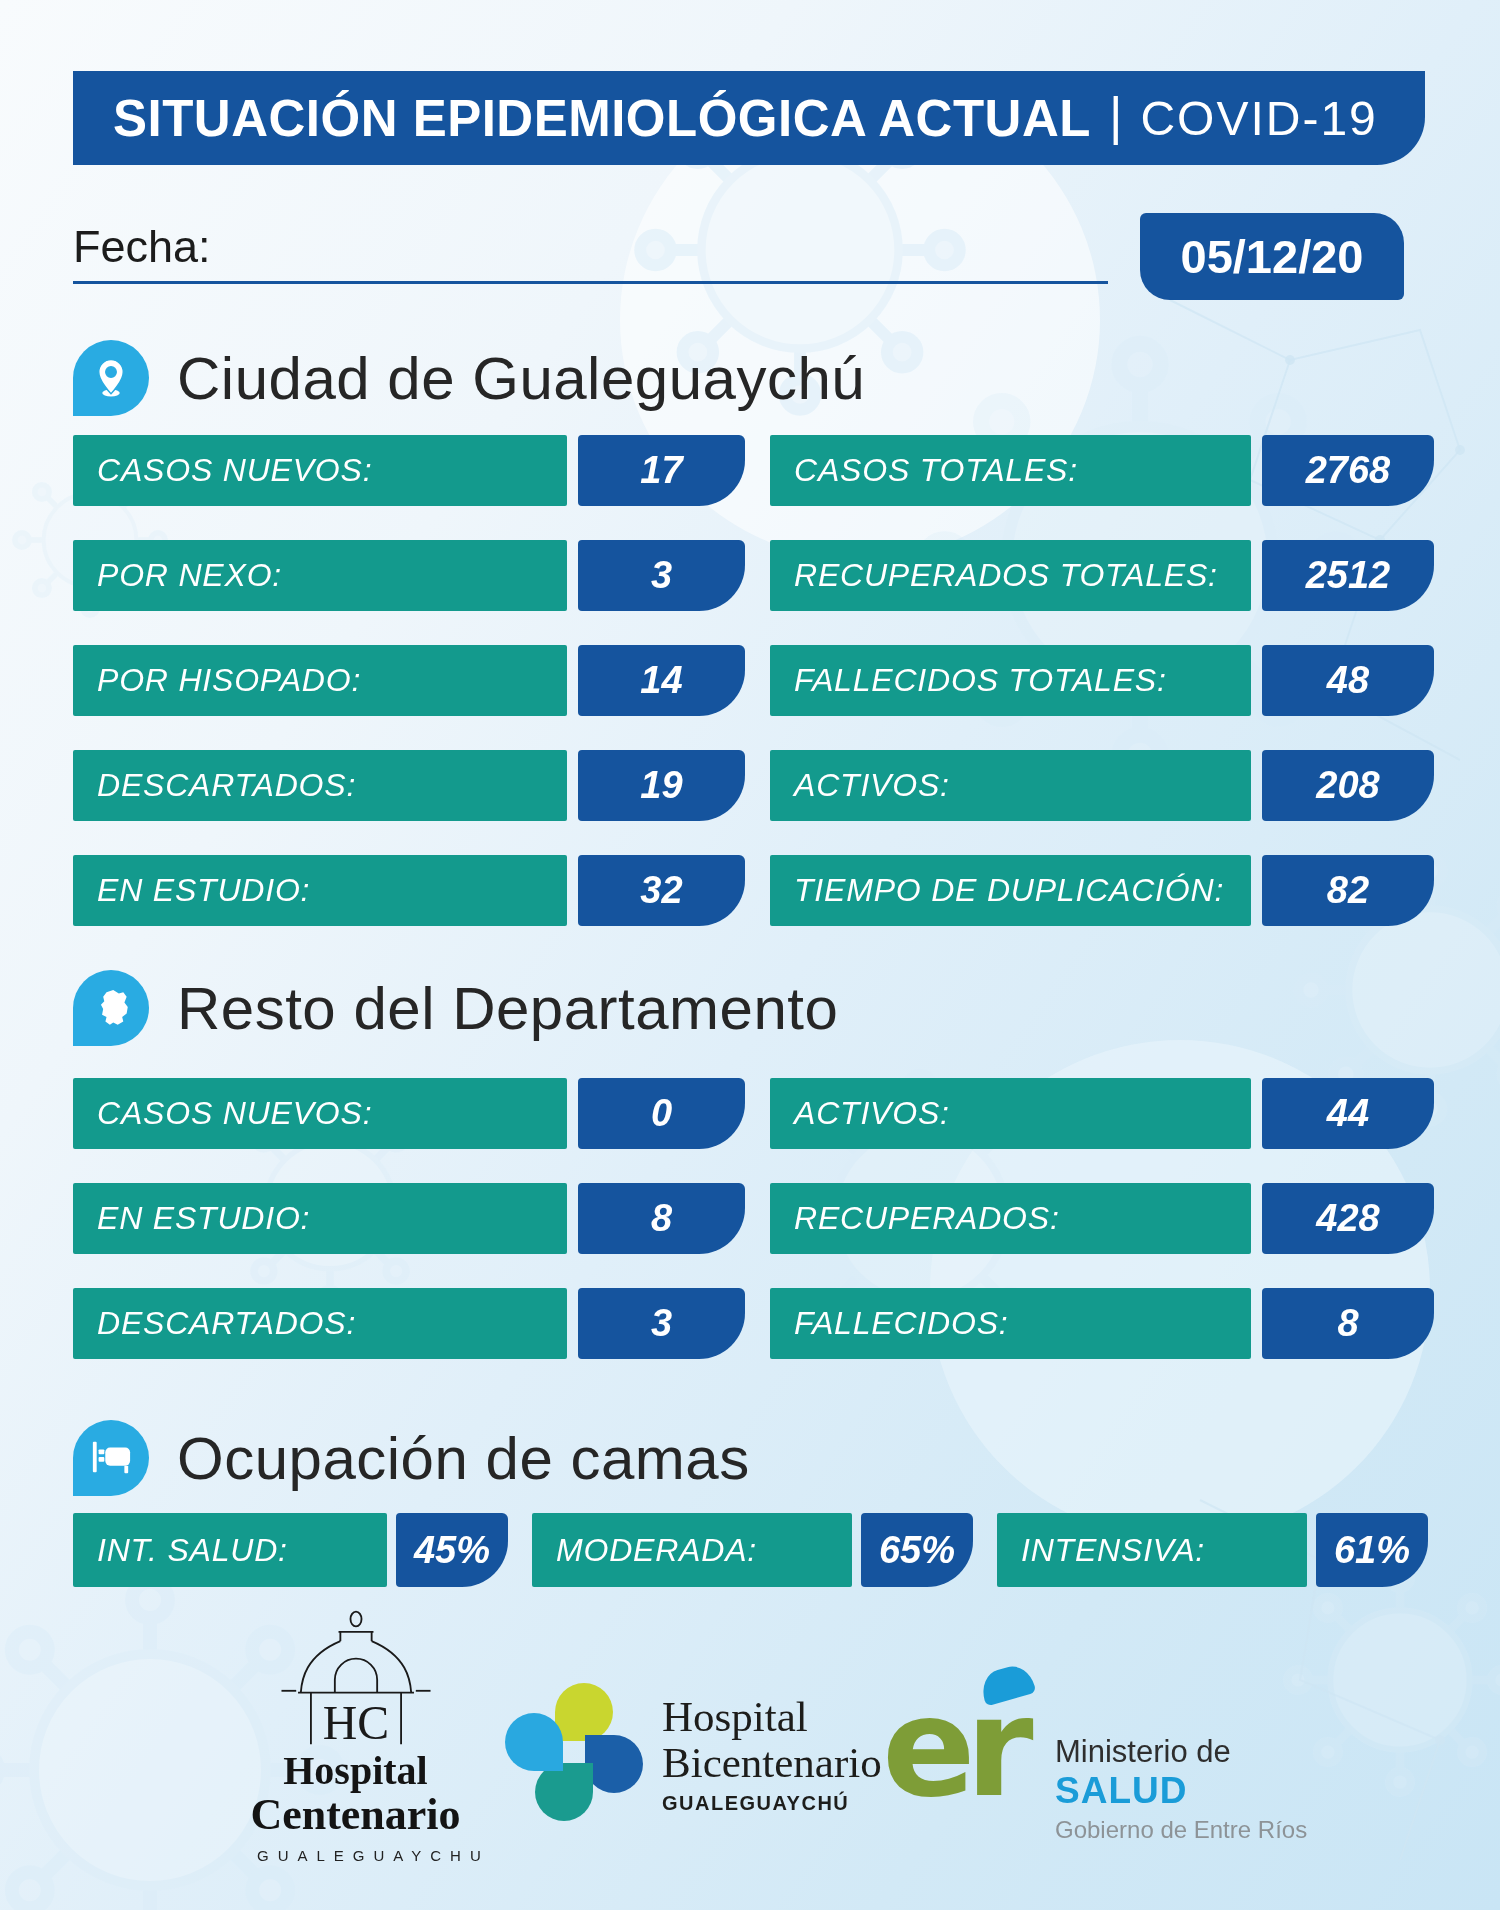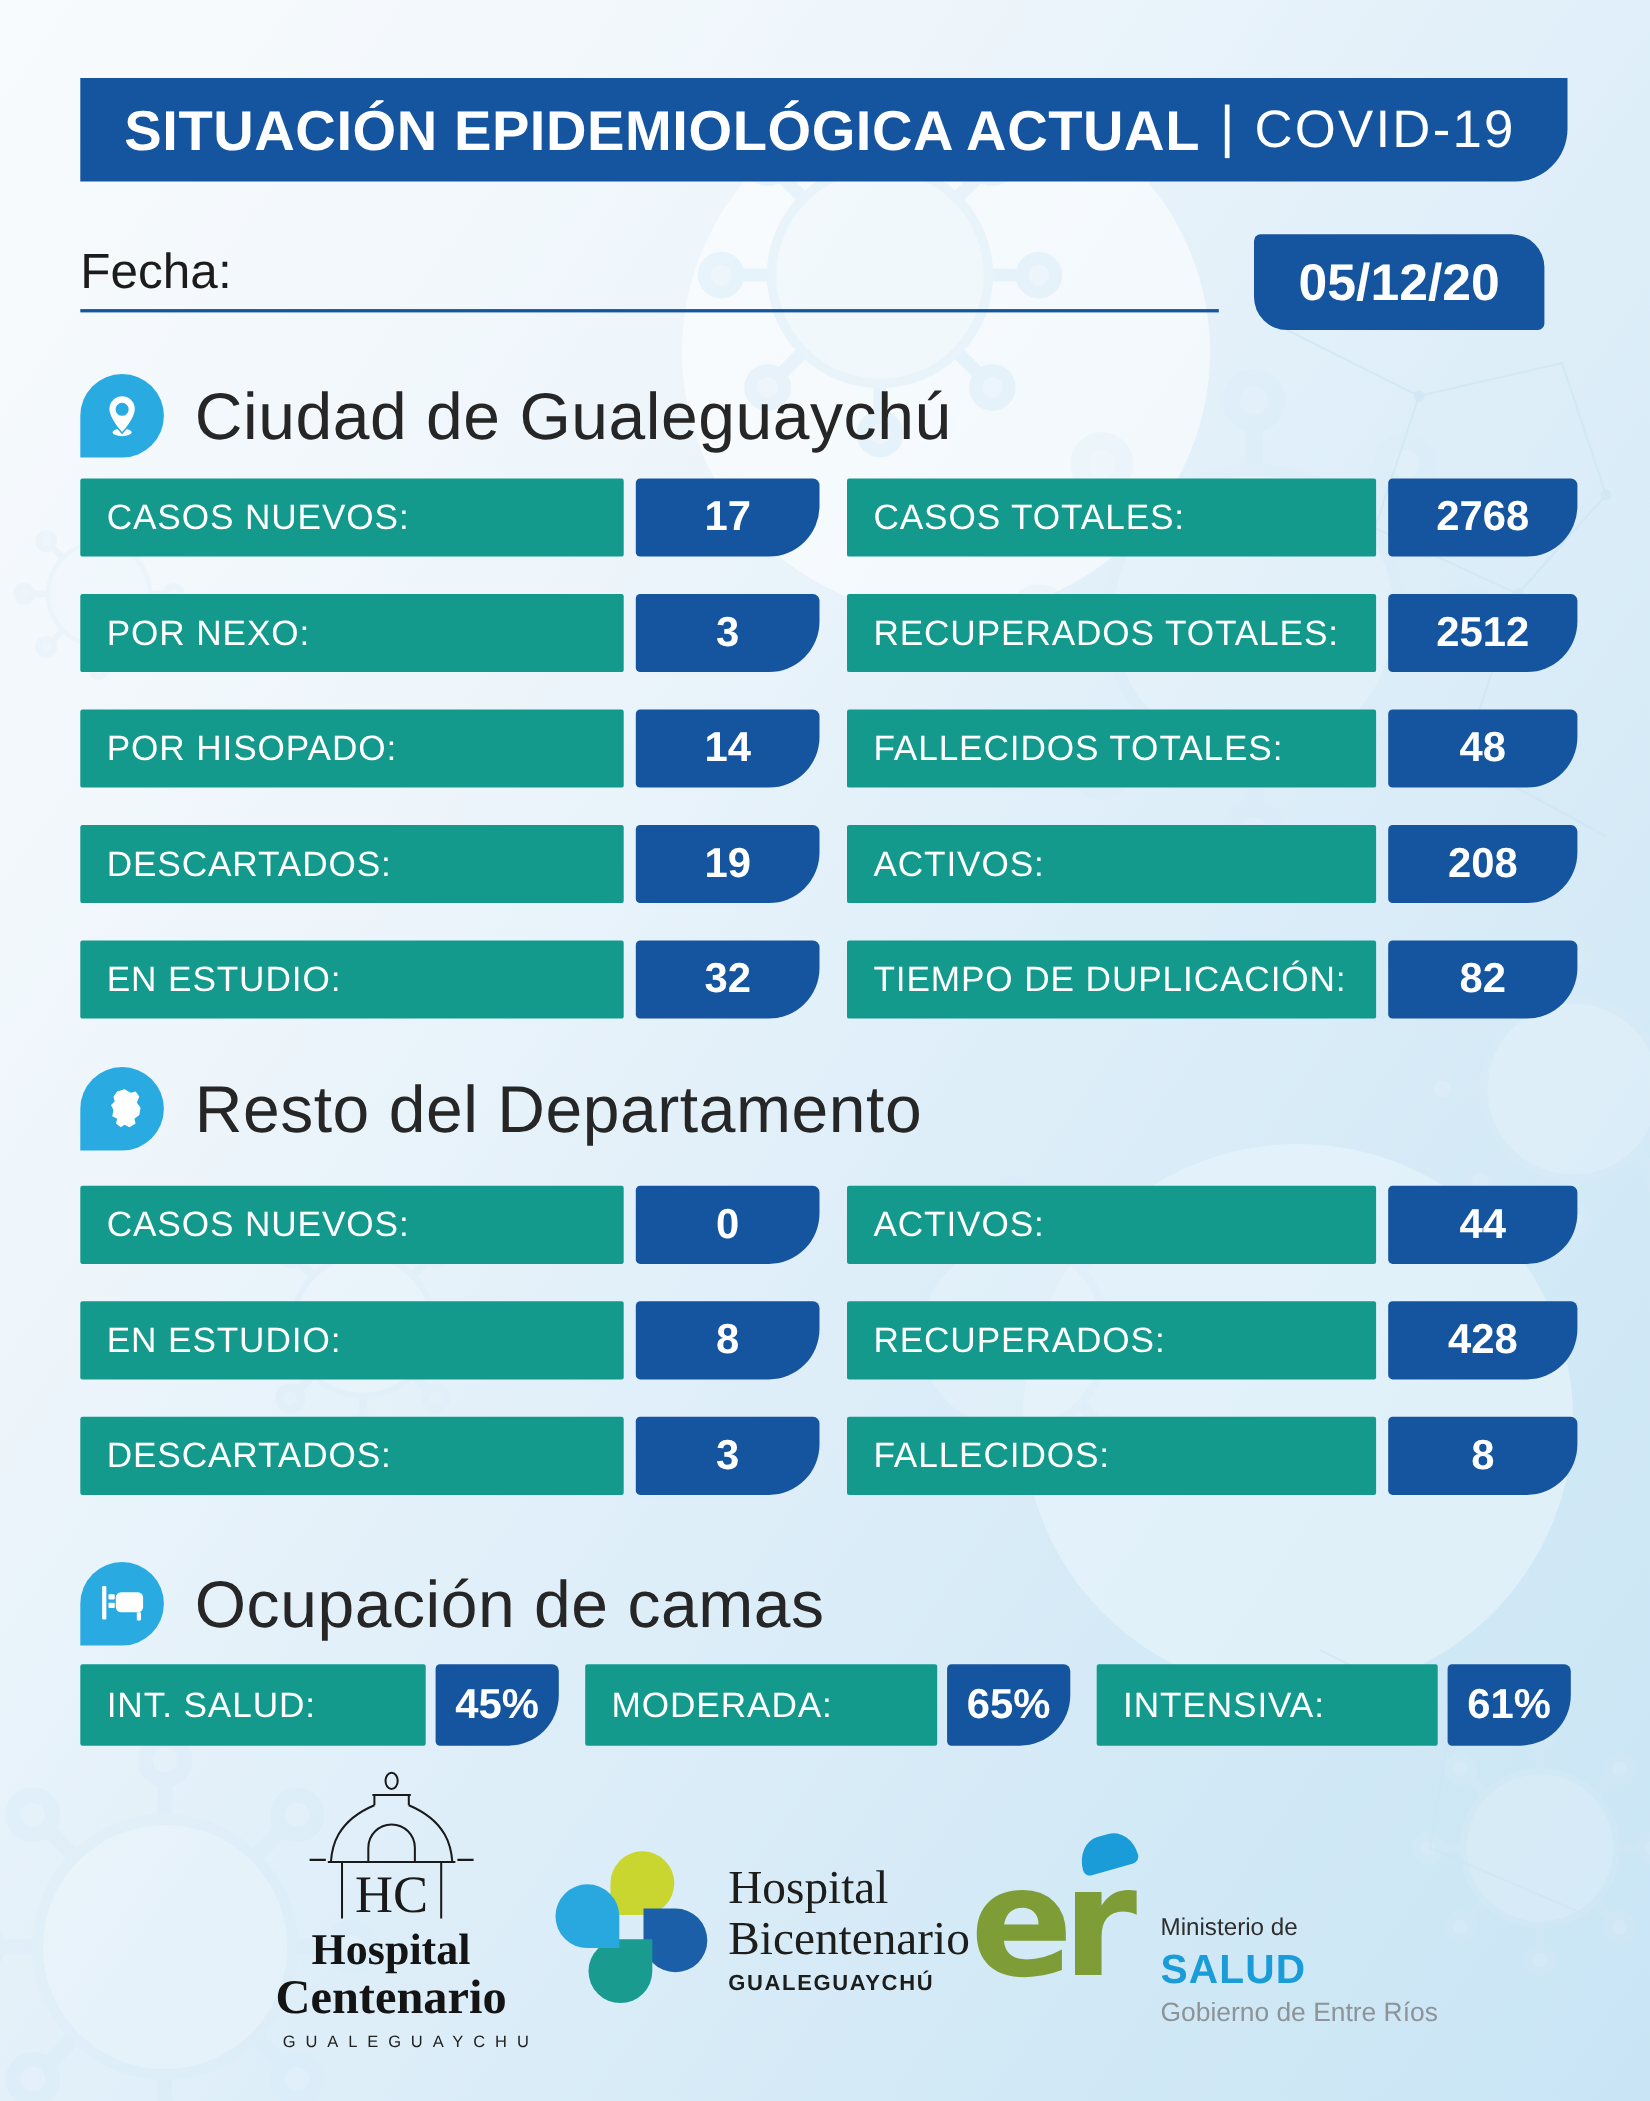--- a/index.html
+++ b/index.html
@@ -34,21 +34,21 @@
     color:#fff;font-weight:700;font-size:47px;display:flex;align-items:center;justify-content:center;
     border-radius:6px 30px 6px 30px;}
 
   
   .section-head{position:absolute;left:73px;display:flex;align-items:center;gap:28px;}
   .icon-blob{width:76px;height:76px;background:var(--icon-blue);border-radius:40px 40px 40px 0;
     display:flex;align-items:center;justify-content:center;flex:0 0 auto;}
   .section-title{font-size:60px;color:#262626;letter-spacing:.5px;white-space:nowrap;}
 
   
-  .srow{position:absolute;left:73px;height:71px;display:flex;}
+  .srow{position:absolute;left:73px;height:71px;display:flex;font-style:italic;}
   .cell-lbl{background:var(--teal);color:#fff;display:flex;align-items:center;padding-left:24px;
     font-size:32px;letter-spacing:.8px;box-sizing:border-box;border-radius:2px;white-space:nowrap;}
   .cell-val{background:var(--primary-blue);color:#fff;display:flex;align-items:center;justify-content:center;
     font-size:38px;font-weight:700;border-radius:4px 6px 46px 4px;text-align:center;}
   .w-la{width:494px}.w-va{width:167px;margin-left:11px}
   .w-lb{width:481px;margin-left:25px}.w-vb{width:172px;margin-left:11px}
   .w-lc{width:314px}.w-vc{width:112px;margin-left:9px}
   .w-lc2{width:320px;margin-left:24px}.w-lc3{width:310px;margin-left:24px}
 
   
@@ -67,21 +67,21 @@
   .bicent-text{position:absolute;left:662px;top:1694px;color:#1d1d1b;}
   .bic-l1,.bic-l2{font-family:"Liberation Serif",serif;font-size:43px;line-height:46px;}
   .bic-l3{font-size:20px;font-weight:700;letter-spacing:1.5px;margin-top:6px;}
 
   .er-logo{position:absolute;left:882px;top:1678px;width:180px;height:150px;}
   .er-text{font-size:138px;font-weight:700;color:var(--er-green);letter-spacing:-10px;line-height:140px;
     font-family:"DejaVu Sans",sans-serif;}
   .er-cap{position:absolute;left:99px;top:-10px;width:52px;height:32px;background:var(--salud-blue);
     border-radius:50% 50% 8px 8px / 100% 100% 8px 8px;transform:rotate(-16deg);}
   .ministerio{position:absolute;left:1055px;top:1733px;}
-  .min-l1{font-size:22px;color:#2e2e2e;line-height:38px;}
+  .min-l1{font-size:31px;color:#2e2e2e;line-height:38px;}
   .min-l2{font-size:37px;font-weight:700;color:var(--salud-blue);line-height:40px;letter-spacing:1px;}
   .min-l3{font-size:24px;color:#8d9397;line-height:38px;}
 </style>
 </head>
 <body>
 
 <div class="canvas">
 
   <svg class="bg-decor" viewBox="0 0 1500 1910" xmlns="http://www.w3.org/2000/svg">
     <defs>

